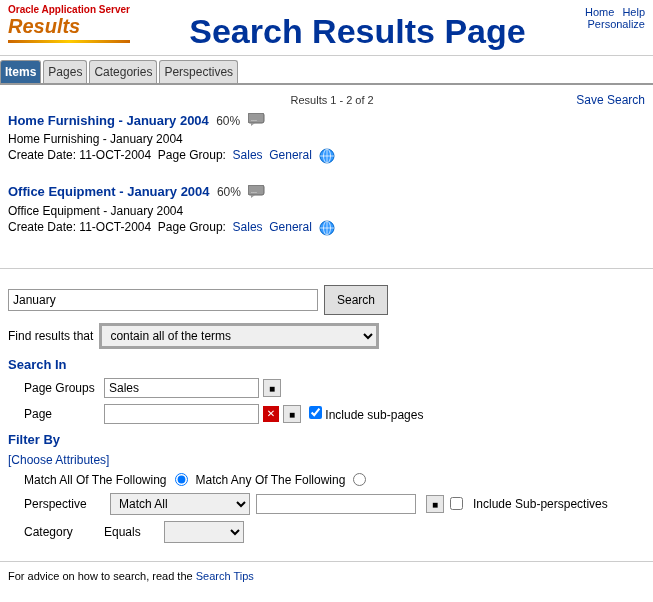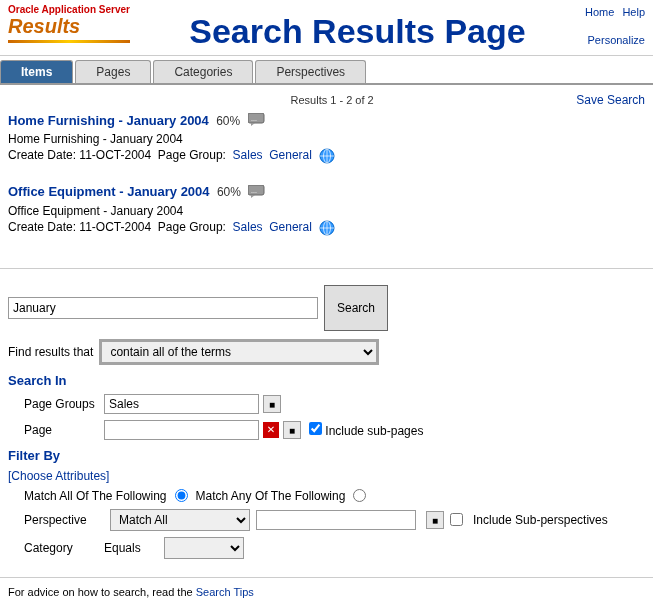--- a/index.html
+++ b/index.html
@@ -5,27 +5,27 @@
     * { margin: 0; padding: 0; box-sizing: border-box; }
     body { font-family: Arial, sans-serif; font-size: 12px; color: #000; background: #fff; width: 653px; }
 
     
     .header { display: flex; justify-content: space-between; align-items: flex-start; padding: 4px 8px; border-bottom: 1px solid #ccc; }
     .header-logo { display: flex; flex-direction: column; }
     .header-logo .app-server-text { font-size: 10px; color: #cc0000; font-weight: bold; }
     .header-logo .portal-text { font-size: 20px; color: #cc6600; font-weight: bold; font-style: italic; }
     .header-logo .portal-underline { height: 3px; background: linear-gradient(to right, #cc6600, #ffcc00, #cc6600); margin-top: 2px; }
     .header-title { font-size: 34px; font-weight: bold; color: #003399; text-align: center; flex: 1; padding-top: 8px; }
-    .header-links { display: flex; flex-direction: column; align-items: flex-end; font-size: 11px; gap: 16px; padding-top: 2px; }
+    .header-links { display: flex; flex-direction: column; align-items: flex-end; font-size: 11px; gap: 0; padding-top: 2px; }
     .header-links a { color: #003399; text-decoration: none; }
     .header-links-top { display: flex; gap: 8px; }
 
     
     .tabs { display: flex; padding: 4px 0 0 0; border-bottom: 2px solid #999; margin-bottom: 4px; }
-    .tab { padding: 4px 20px; cursor: pointer; font-size: 12px; border: 1px solid #999; border-bottom: none; margin-right: 2px; background: #e0e0e0; color: #333; border-radius: 3px 3px 0 0; }
+    .tab { padding: 4px 4px; cursor: pointer; font-size: 12px; border: 1px solid #999; border-bottom: none; margin-right: 2px; background: #e0e0e0; color: #333; border-radius: 3px 3px 0 0; }
     .tab.active { background: #336699; color: #fff; font-weight: bold; }
 
     
     .results-area { padding: 4px 8px; }
     .results-header { display: flex; justify-content: space-between; align-items: center; margin-bottom: 6px; }
     .results-count { font-size: 11px; color: #333; text-align: center; flex: 1; }
     .save-search-link { color: #003399; text-decoration: none; font-size: 12px; }
 
     
     .result-item { margin-bottom: 12px; padding-bottom: 8px; }
@@ -38,21 +38,21 @@
     .globe-svg { width: 16px; height: 16px; }
     .discuss-icon { display: inline-block; margin-left: 4px; vertical-align: middle; }
 
     
     .divider { border: none; border-top: 1px solid #ccc; margin: 8px 0; }
 
     
     .search-form { padding: 8px; }
     .search-row { display: flex; align-items: center; margin-bottom: 8px; }
     .search-input { width: 310px; padding: 3px 4px; border: 1px solid #999; font-size: 12px; }
-    .search-button { margin-left: 6px; padding: 15px 12px; background: #e0e0e0; border: 1px solid #666; cursor: pointer; font-size: 12px; }
+    .search-button { margin-left: 6px; padding: 7px 12px; background: #e0e0e0; border: 1px solid #666; cursor: pointer; font-size: 12px; }
     .find-results-row { display: flex; align-items: center; margin-bottom: 8px; }
     .find-results-label { margin-right: 6px; font-size: 12px; }
     .find-results-select { padding: 2px 4px; border: 3px solid #a3a3a3; font-size: 12px; width: 280px; }
 
     
     .section-title { color: #003399; font-weight: bold; font-size: 13px; margin-bottom: 6px; }
     .form-row { display: flex; align-items: center; margin-bottom: 6px; margin-left: 16px; }
     .form-label { width: 80px; font-size: 12px; }
     .form-input { width: 155px; padding: 2px 4px; border: 1px solid #999; font-size: 12px; }
     .icon-browse { display: inline-block; width: 18px; height: 18px; background: #e8e8e8; border: 1px solid #999; cursor: pointer; font-size: 10px; text-align: center; line-height: 18px; vertical-align: middle; margin-left: 4px; }

